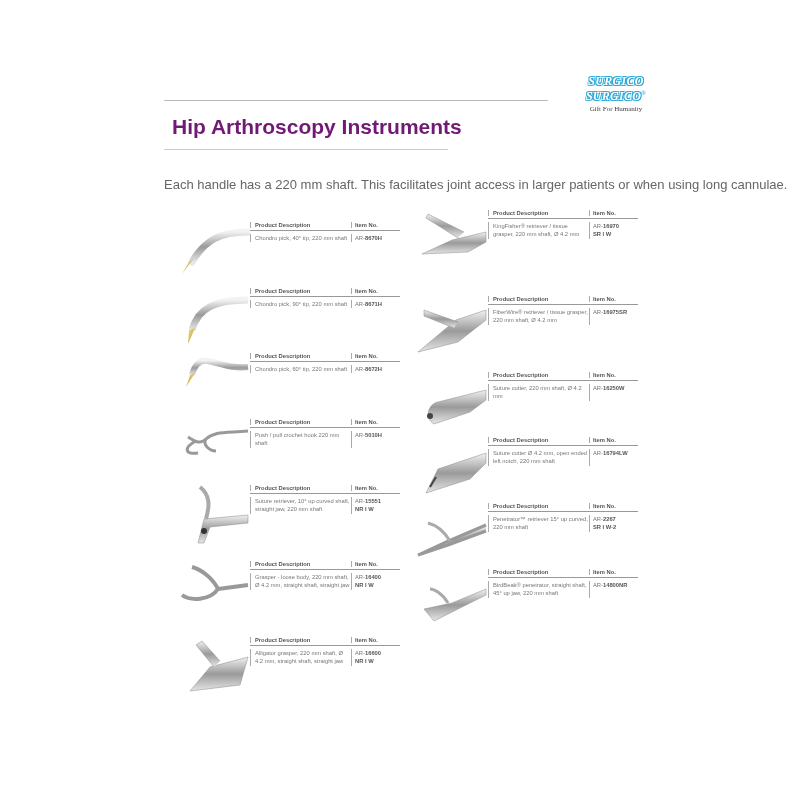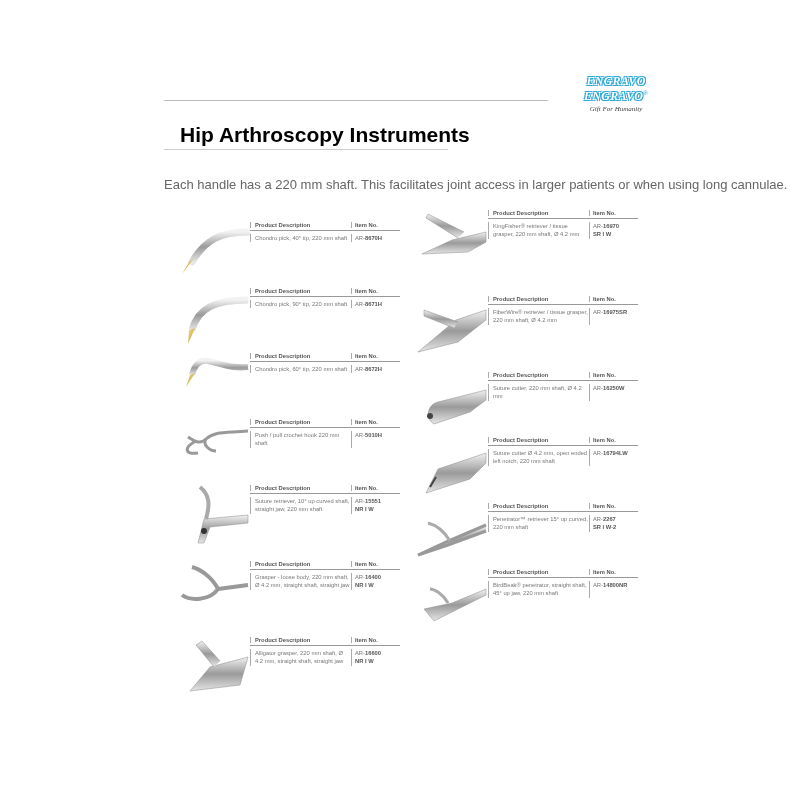--- a/index.html
+++ b/index.html
@@ -3,41 +3,41 @@
 <meta charset="utf-8">
 <style>
   html, body { margin:0; padding:0; background:#ffffff; }
   body { width:800px; height:800px; position:relative; overflow:hidden;
          font-family:"Liberation Sans", sans-serif; color:#555; }
   .logo { position:absolute; left:566px; top:74px; width:100px; text-align:center; }
   .logo-main { font-family:"Liberation Serif", serif; font-style:italic; font-weight:bold;
                font-size:12px; color:#fff; letter-spacing:0.3px;
                text-shadow: -1px -1px 0 #2aa7d6, 1px -1px 0 #2aa7d6, -1px 1px 0 #2aa7d6, 1px 1px 0 #2aa7d6; }
   .logo-main sup { font-size:6px; color:#2aa7d6; text-shadow:none; }
-  .logo-sub { font-family:"Liberation Serif", serif; font-style:italic; font-size:7px; color:#444; margin-top:1px; }
+  .logo-sub { font-family:"Liberation Serif", serif; font-size:7px; color:#444; margin-top:1px; }
   .rule-top { position:absolute; left:164px; top:100px; width:384px; height:1px; background:#bbb; }
-  .title { position:absolute; left:164px; top:107px; font-size:21px; font-weight:bold; color:#000000; margin:16px; }
+  .title { position:absolute; left:164px; top:107px; font-size:21px; font-weight:bold; color:#701a75; margin:8px; }
   .rule-mid { position:absolute; left:164px; top:149px; width:284px; height:1px; background:#ccc; }
   .intro { position:absolute; left:164px; top:177px; font-size:13px; color:#666; }
 
   .item { position:absolute; width:230px; height:60px; }
   .tool { position:absolute; left:0; top:0; width:80px; height:60px; }
   .tbl { position:absolute; left:80px; top:0; width:150px; font-size:5.8px; color:#777; }
   .tbl .head { display:flex; border-bottom:1px solid #999; padding-bottom:2px; font-weight:bold; color:#555; }
   .tbl .body { display:flex; padding-top:3px; line-height:1.45; }
   .col-desc { width:98px; border-left:1px solid #aaa; padding-left:4px; }
   .col-item { width:46px; border-left:1px solid #aaa; padding-left:3px; }
   .item-no b { font-weight:bold; color:#555; }
   .item-no .line2 { display:block; font-weight:bold; color:#555; }
 </style>
 </head>
 <body>
 
 <div class="logo">
-  <div class="logo-main"><span>ENGRAVO ENGRAVO</span><sup>®</sup></div>
+  <div class="logo-main"><span>SURGICO SURGICO</span><sup>®</sup></div>
   <div class="logo-sub">Gift For Humanity</div>
 </div>
 <div class="rule-top"></div>
 <h1 class="title">Hip Arthroscopy Instruments</h1>
 <div class="rule-mid"></div>
 <div class="intro">Each handle has a 220 mm shaft. This facilitates joint access in larger patients or when using long cannulae.</div>
 
 <svg width="0" height="0" style="position:absolute">
   <defs>
     <linearGradient id="steel" x1="0" y1="0" x2="0" y2="1">

